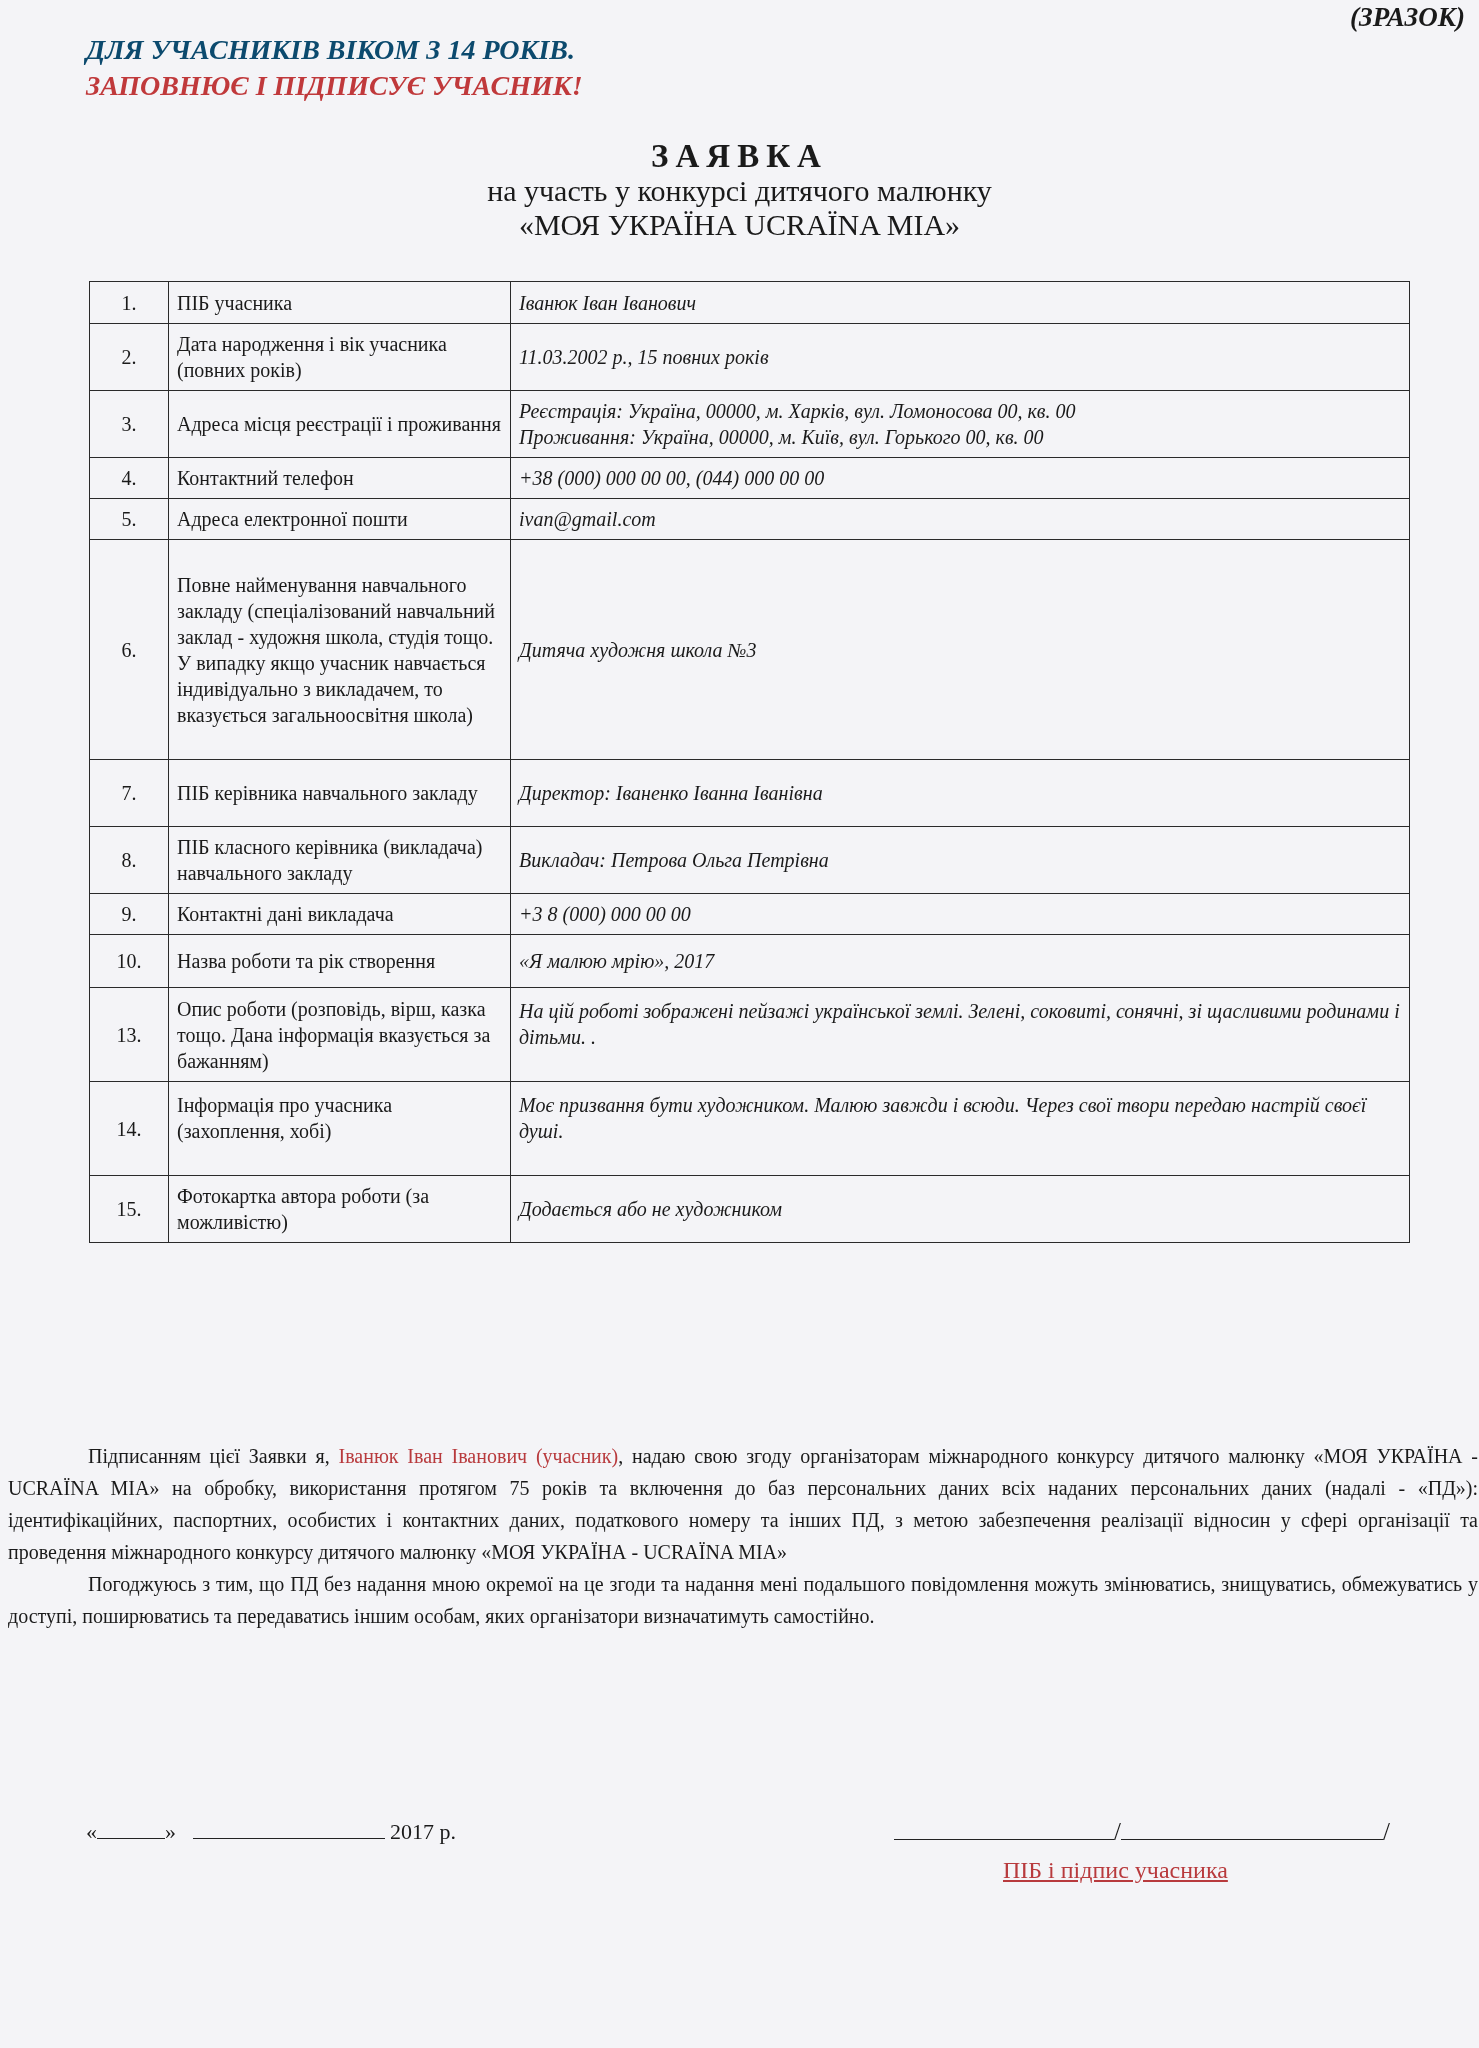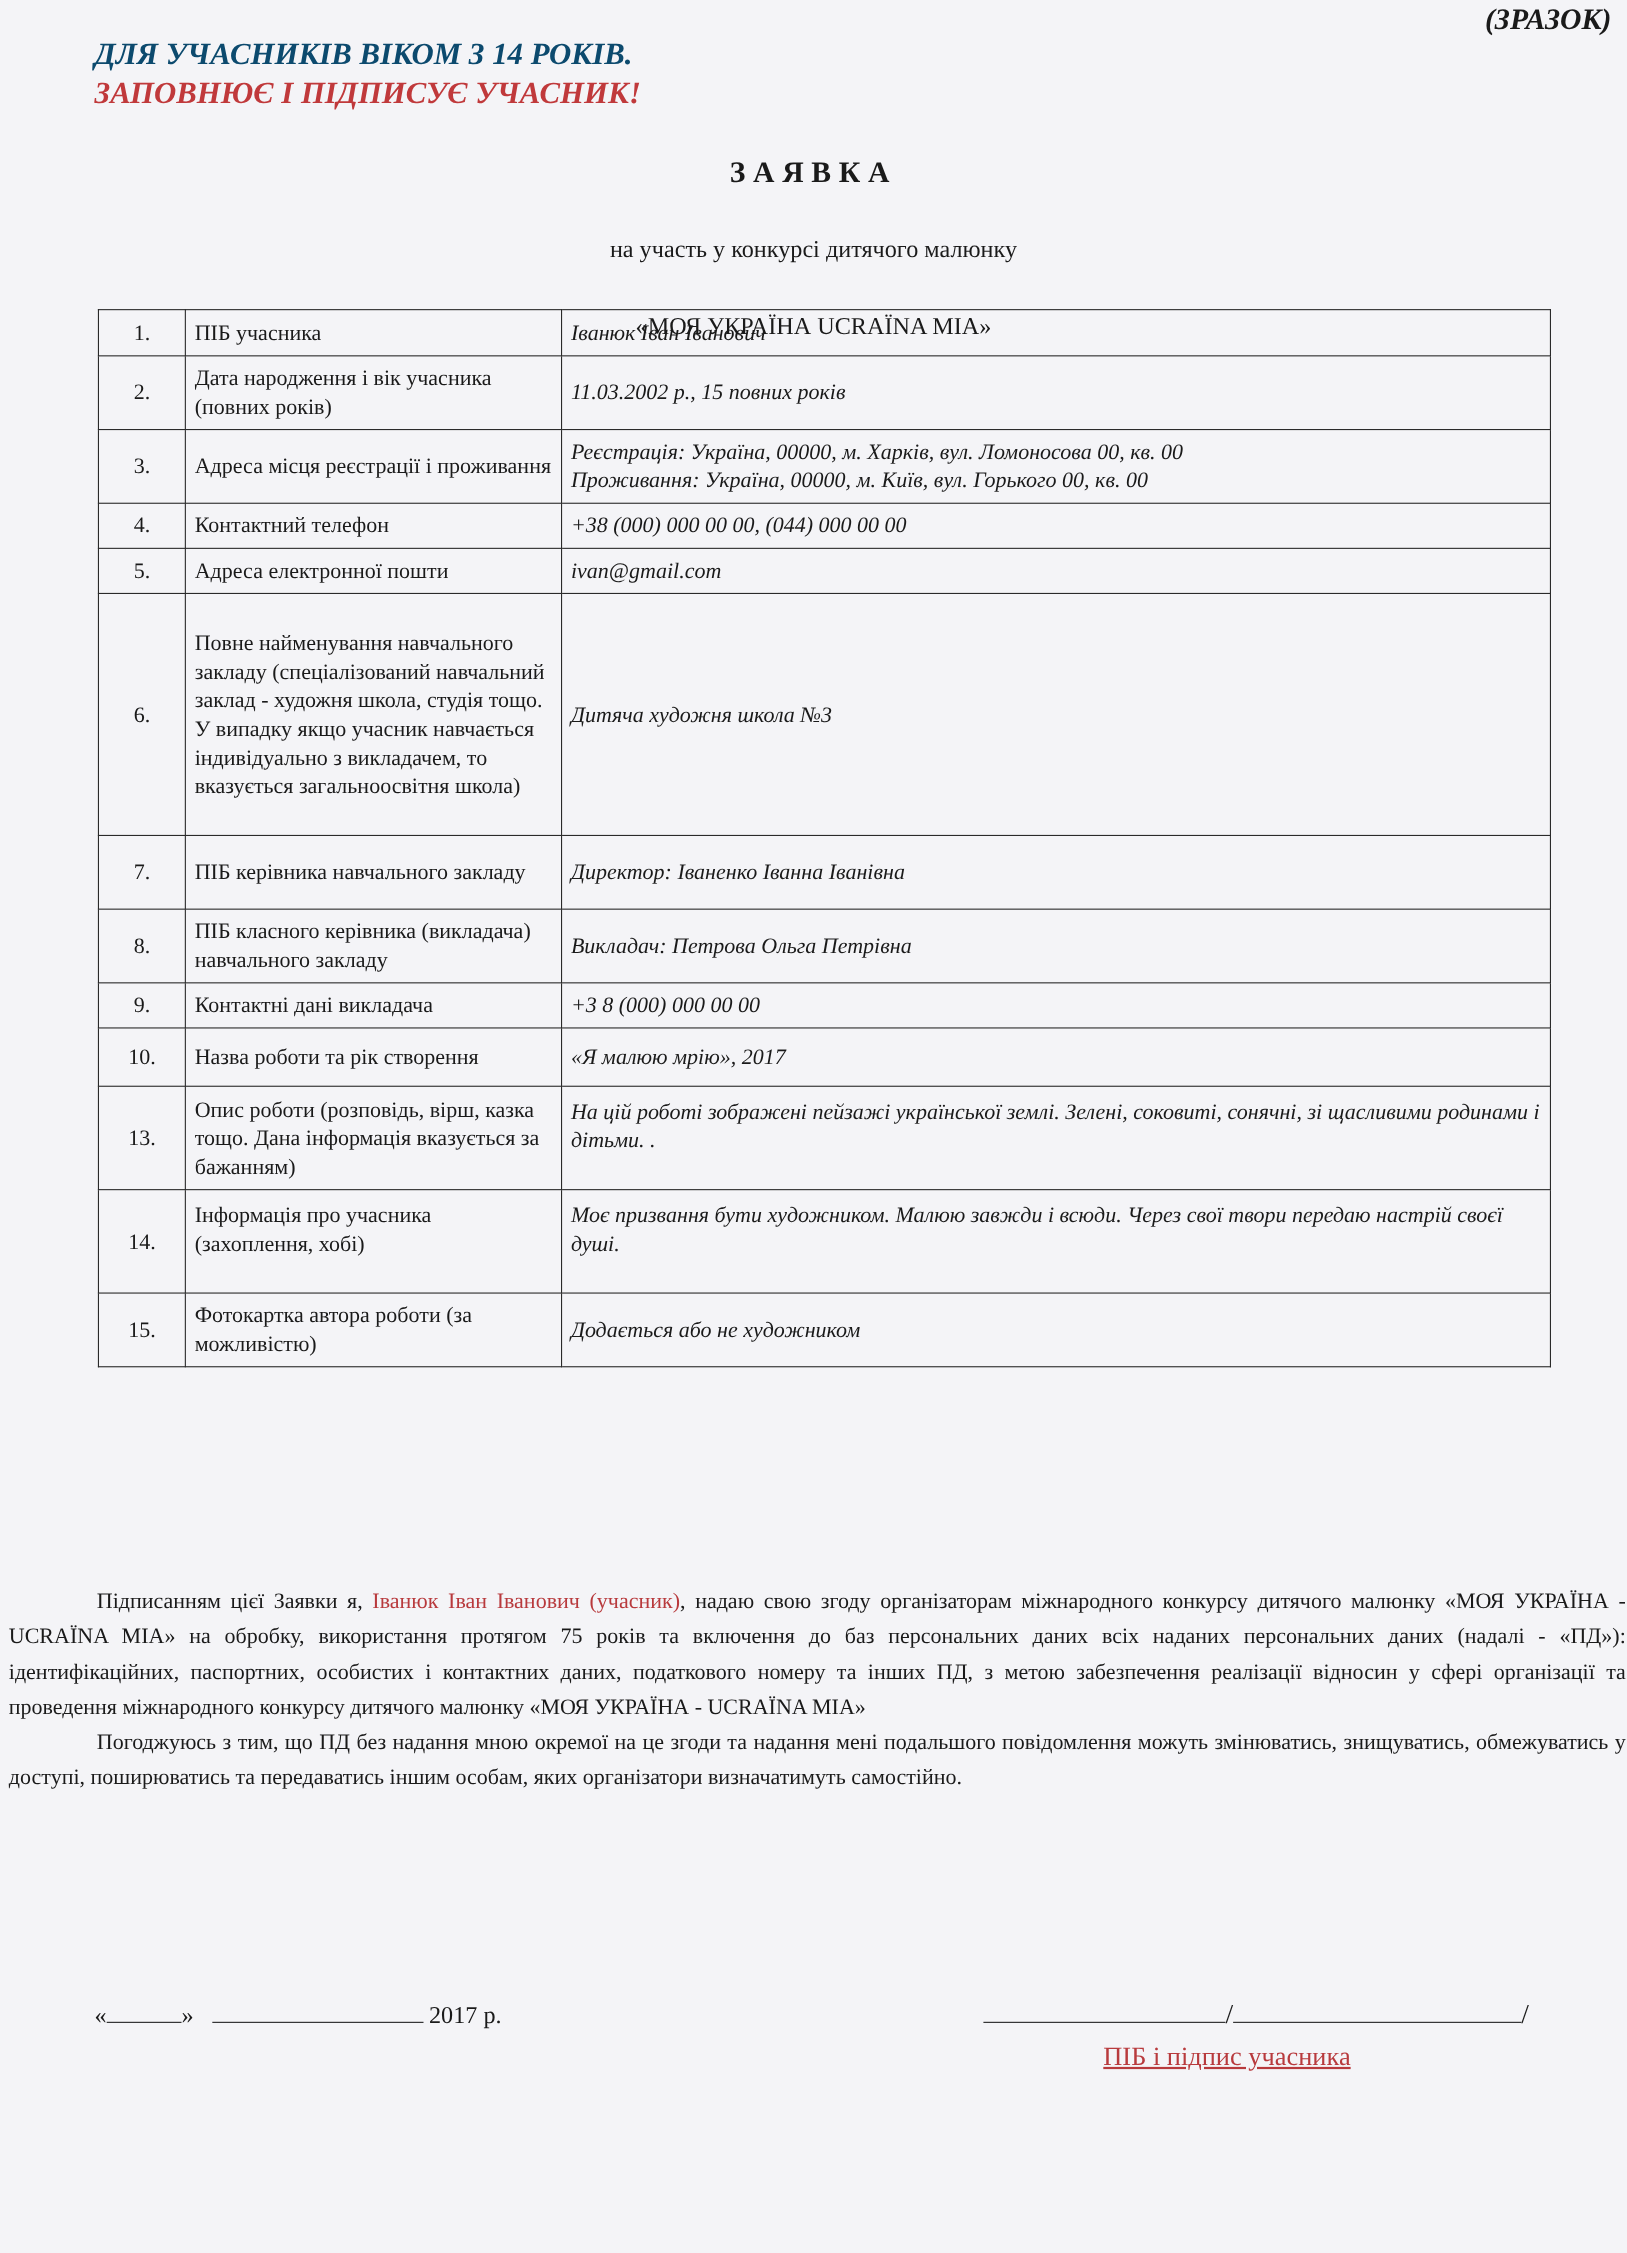--- a/index.html
+++ b/index.html
@@ -21,24 +21,24 @@
       font-style: italic; font-weight: bold; font-size: 28px;
       line-height: 36px;
     }
     .header-line-1 { color: #0c4a6e; }
     .header-line-2 { color: #c0393b; }
     .title-block {
       position: absolute; left: 0; width: 1479px; top: 138px;
       text-align: center;
     }
     .title-main {
-      font-weight: bold; font-size: 27px; letter-spacing: 7px;
+      font-weight: bold; font-size: 33px; letter-spacing: 7px;
       line-height: 36px;
     }
-    .title-sub { font-size: 22px; line-height: 34px; margin-top: 36px; }
+    .title-sub { font-size: 30px; line-height: 34px; }
     table.form-table {
       position: absolute; left: 89px; top: 281px;
       width: 1321px;
       border-collapse: collapse;
       font-size: 20px;
     }
     table.form-table td {
       border: 1.5px solid #2a2a2a;
       padding: 4px 8px;
       vertical-align: middle;

